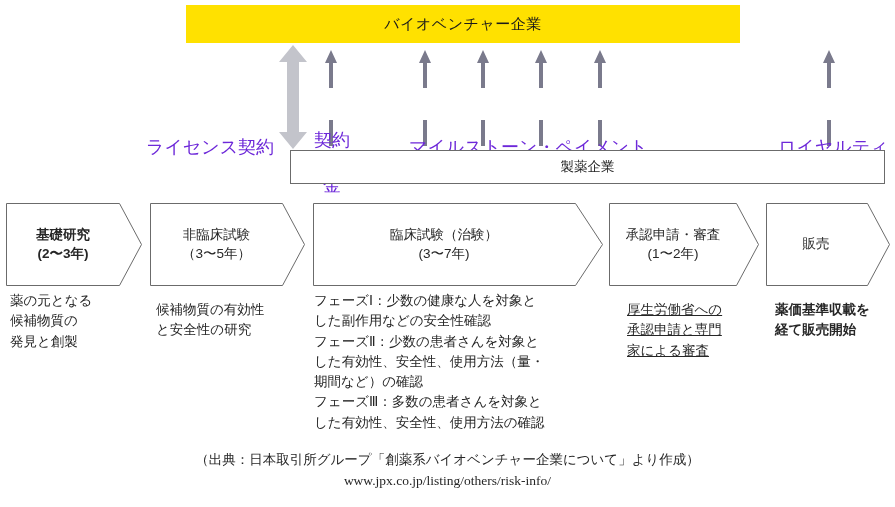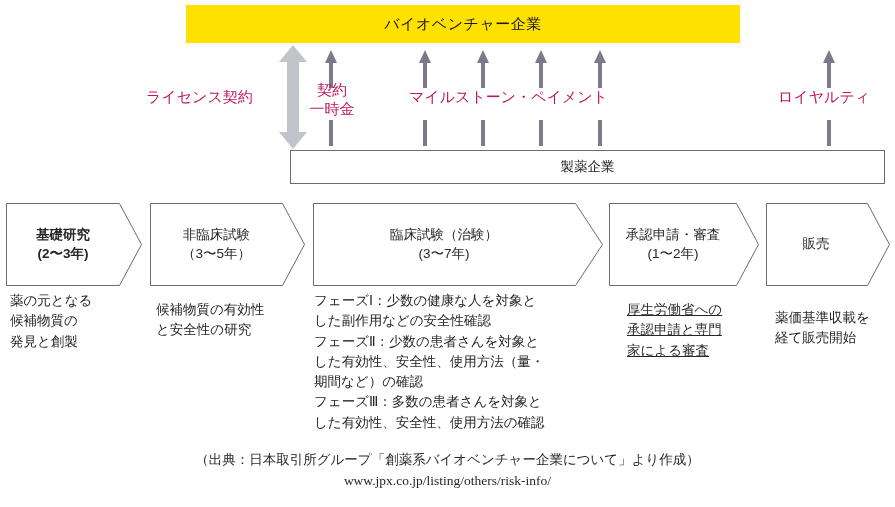--- a/index.html
+++ b/index.html
@@ -46,25 +46,26 @@
   
   .flow-arrow {
     position: absolute;
     width: 16px;
     height: 96px;
   }
 
   
   .flow-label {
     position: absolute;
-    font-size: 15px;
-    color: #be185d;
+    font-size: 18px;
+    color: #6d28d9;
     text-align: center;
     line-height: 1.25;
     white-space: nowrap;
+    margin-top: 48px;
   }
   #label-license   { left: 146px; top: 88px; }
   #label-upfront   { left: 308px; top: 81px; text-align: center; width: 48px; white-space: normal; }
   #label-milestone { left: 409px; top: 88px; }
   #label-royalty   { left: 778px; top: 88px; }
 
   
   #pharma-box {
     position: absolute;
     left: 290px;
@@ -117,21 +118,21 @@
   .stage-desc {
     position: absolute;
     font-size: 13.5px;
     line-height: 1.5;
     color: #262626;
   }
   #desc-0 { left: 10px;  top: 291px; width: 128px; }
   #desc-1 { left: 156px; top: 300px; width: 150px; }
   #desc-2 { left: 314px; top: 291px; width: 300px; }
   #desc-3 { left: 627px; top: 300px; width: 135px; text-decoration: underline; }
-  #desc-4 { left: 775px; top: 308px; width: 118px; }
+  #desc-4 { left: 775px; top: 300px; width: 118px; font-weight: bold; }
 
   
   #citation {
     position: absolute;
     left: 0;
     top: 450px;
     width: 895px;
     text-align: center;
     font-size: 13.5px;
     line-height: 1.55;

